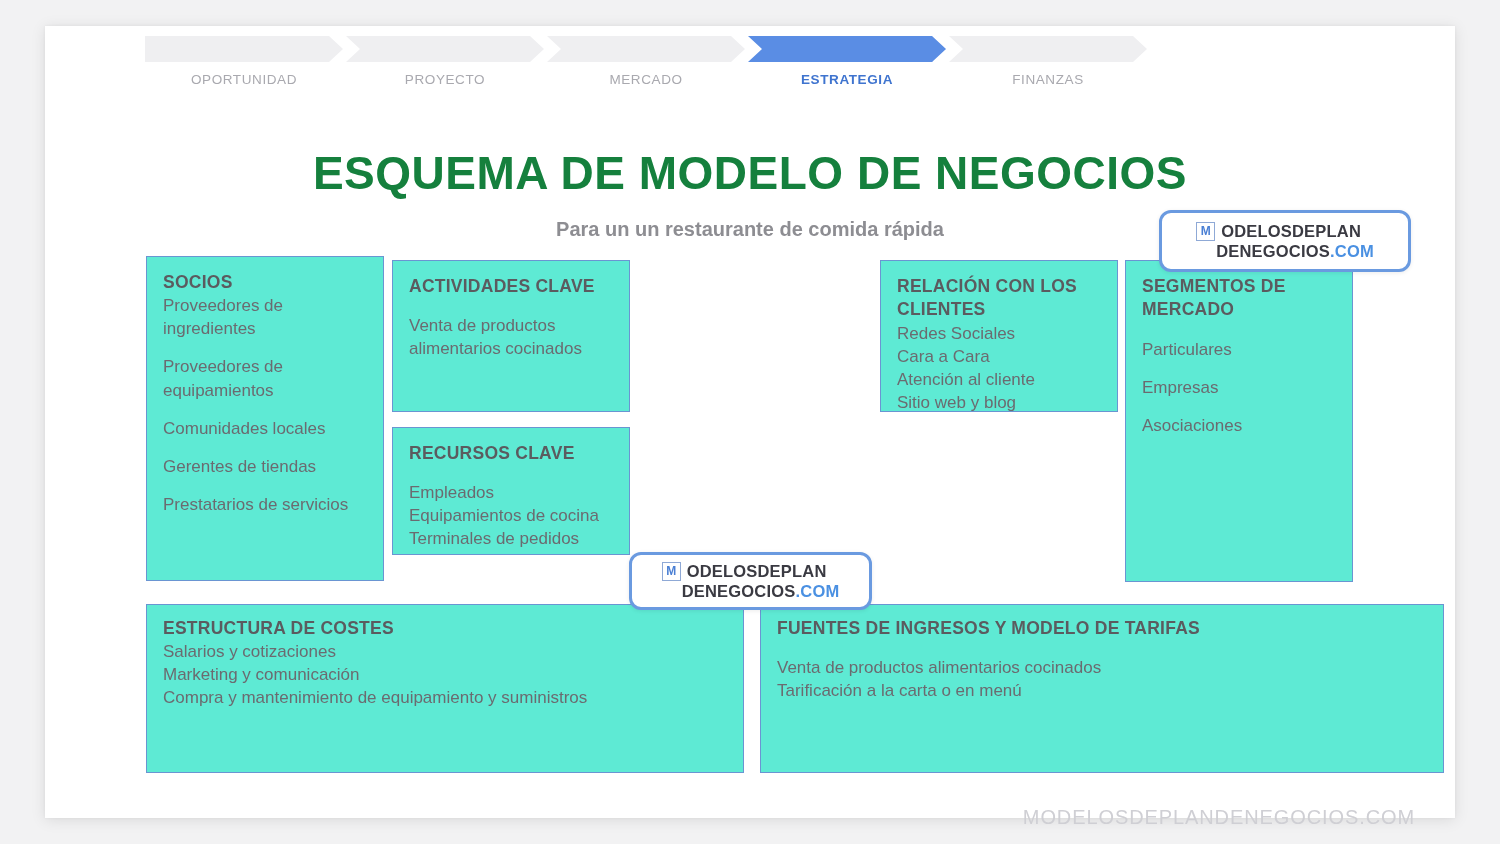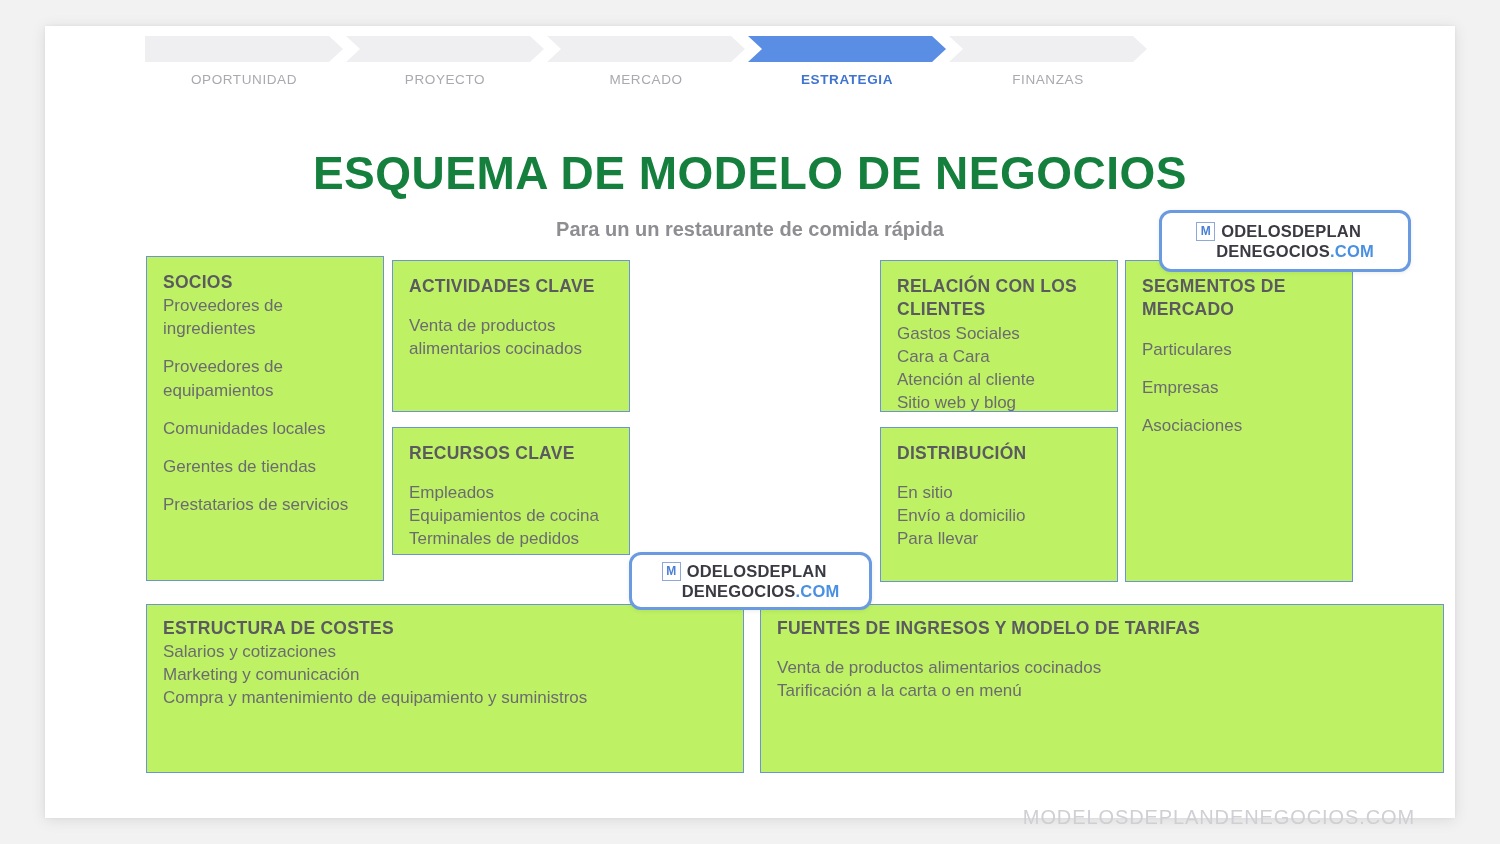--- a/index.html
+++ b/index.html
@@ -95,21 +95,21 @@
     font-size: 20px;
     font-weight: 700;
     color: #8d8d92;
   }
 
   
   .card {
     position: absolute;
     box-sizing: border-box;
     border: 1.6px solid #6a95d2;
-    background: #bef264;
+    background: #5eead4;
     padding: 14px 16px 10px 16px;
   }
   .card h3 {
     margin: 0;
     font-size: 17.5px;
     font-weight: 700;
     letter-spacing: 0.25px;
     color: #5b5b5f;
     line-height: 1.33;
   }
@@ -240,33 +240,26 @@
     <h3>RECURSOS CLAVE</h3>
     <div class="gap"></div>
     <p>Empleados</p>
     <p>Equipamientos de cocina</p>
     <p>Terminales de pedidos</p>
   </div>
 
 
   <div class="card" style="left:835px; top:234px; width:238px; height:152px;">
     <h3>RELACIÓN CON LOS CLIENTES</h3>
-    <p>Gastos Sociales</p>
+    <p>Redes Sociales</p>
     <p>Cara a Cara</p>
     <p>Atención al cliente</p>
     <p>Sitio web y blog</p>
   </div>
 
-  <div class="card" style="left:835px; top:401px; width:238px; height:155px;">
-    <h3>DISTRIBUCIÓN</h3>
-    <div class="gap"></div>
-    <p>En sitio</p>
-    <p>Envío a domicilio</p>
-    <p>Para llevar</p>
-  </div>
 
   <div class="card" style="left:1080px; top:234px; width:228px; height:322px;">
     <h3>SEGMENTOS DE MERCADO</h3>
     <div class="gap"></div>
     <p class="spaced">Particulares</p>
     <p class="spaced">Empresas</p>
     <p>Asociaciones</p>
   </div>
 
   <div class="card" style="left:101px; top:578px; width:598px; height:169px; padding-top:12px;">

